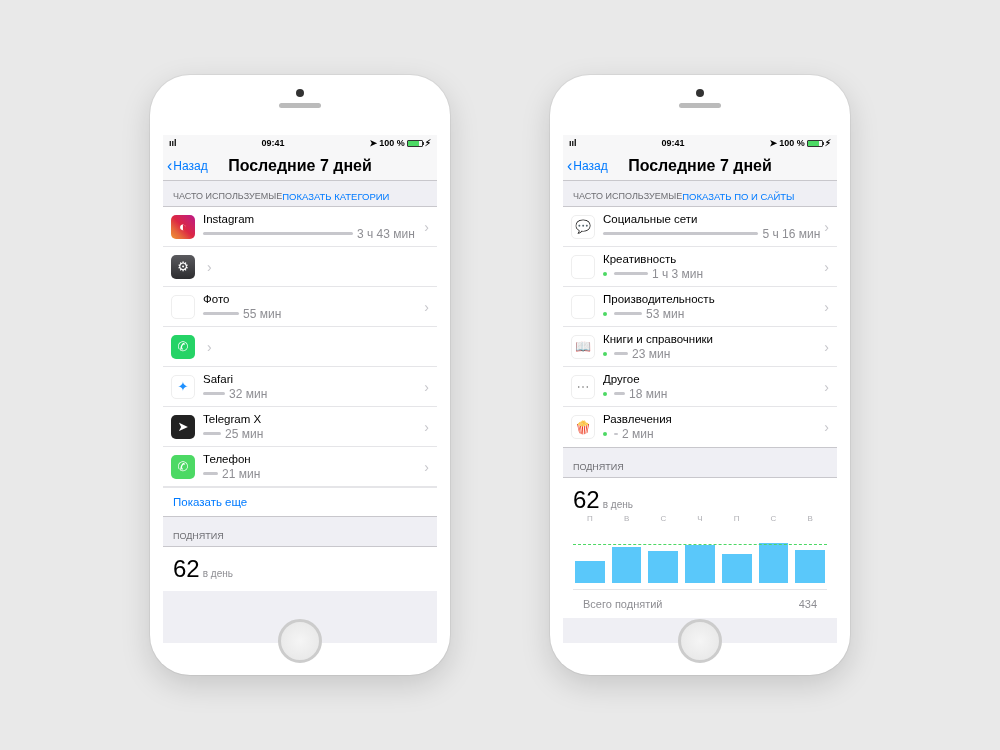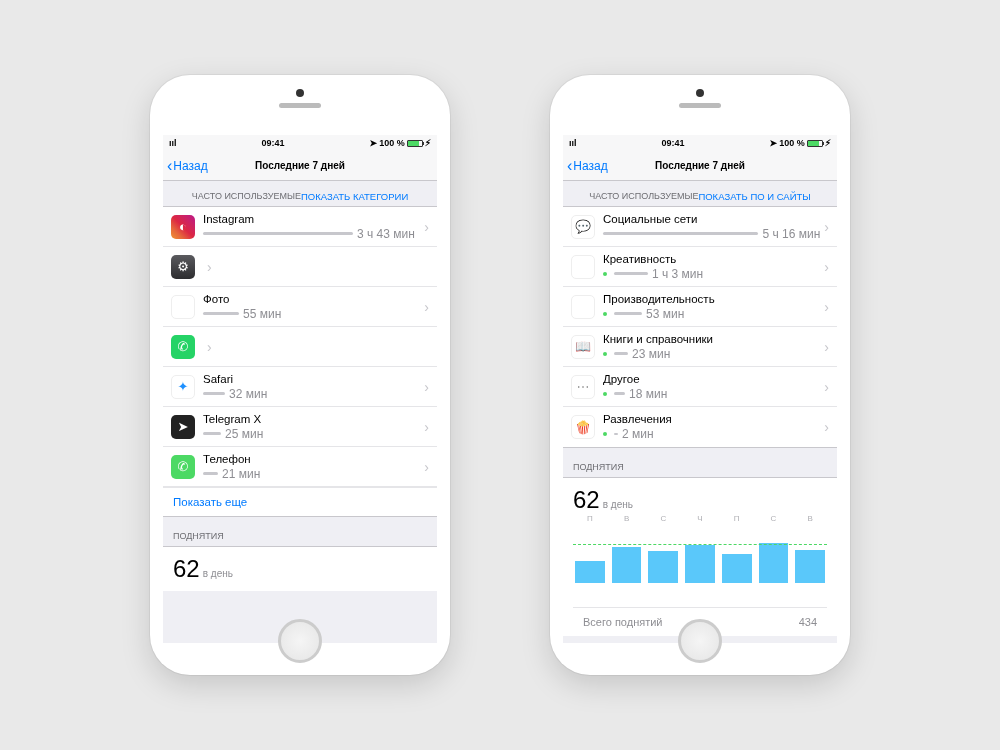--- a/index.html
+++ b/index.html
@@ -9,24 +9,24 @@
   .cam { position:absolute; top:14px; left:50%; transform:translateX(-50%); width:8px; height:8px; background:#333; border-radius:50%; }
   .home { position:absolute; bottom:12px; left:50%; transform:translateX(-50%); width:44px; height:44px; border:3px solid #ccc; border-radius:50%; background:radial-gradient(#f5f5f5,#e5e5e5); }
   .screen { width:100%; height:100%; background:#efeff4; overflow:hidden; position:relative; font-size:11px; color:#000; }
   .status { height:16px; background:#f7f7f8; display:flex; justify-content:space-between; align-items:center; padding:0 6px; font-size:9px; font-weight:600; }
   .status .right { display:flex; align-items:center; gap:2px; }
   .batt { width:16px; height:7px; border:1px solid #333; border-radius:1px; position:relative; }
   .batt::after{content:'';position:absolute;right:-2px;top:1px;width:1px;height:3px;background:#333;}
   .batt i{display:block;height:100%;width:80%;background:#4cd964;}
   .nav { height:30px; background:#f7f7f8; border-bottom:1px solid #c8c7cc; display:flex; align-items:center; justify-content:center; position:relative; }
   .nav .back { position:absolute; left:4px; color:#007aff; font-size:12px; display:flex; align-items:center; }
-  .nav .title { font-weight:600; font-size:10px;text-align:right; }
+  .nav .title { font-weight:600; font-size:16px;text-align:right; }
   .chev { font-size:16px; line-height:0; margin-right:1px; }
   .content { overflow-y:hidden; height:calc(100% - 46px); }
-  .sect-head { display:flex; justify-content:center; padding:10px 10px 4px; font-size:9px; color:#6d6d72; text-transform:uppercase; }
+  .sect-head { display:flex; justify-content:flex-start; padding:10px 10px 4px; font-size:9px; color:#6d6d72; text-transform:uppercase; }
   .sect-head .link { color:#007aff; text-transform:none; font-size:9.5px; }
   .list { background:#fff; border-top:1px solid #c8c7cc; border-bottom:1px solid #c8c7cc; }
   .row { display:flex; align-items:center; padding:5px 8px; border-bottom:1px solid #e5e5e8; position:relative; min-height:40px; }
   .row:last-child { border-bottom:none; }
   .icon { width:24px; height:24px; border-radius:5px; margin-right:8px; flex-shrink:0; display:flex; align-items:center; justify-content:center; font-size:13px; color:#fff; }
   .row-main { flex:1; min-width:0; }
   .row-name { font-size:11.5px; margin-bottom:2px; }
   .bar-line { display:flex; align-items:center; gap:4px; }
   .bar { height:2.5px; background:#c7c7cc; border-radius:2px; }
   .dur { font-size:12px; color:#8e8e93; white-space:nowrap; }
@@ -35,21 +35,21 @@
   .pickups-head { padding:14px 10px 5px; font-size:9px; color:#6d6d72; }
   .pick-box { background:#fff; border-top:1px solid #c8c7cc; padding:8px 10px; }
   .pick-big { font-size:24px; font-weight:400; }
   .pick-sub { font-size:10px; color:#8e8e93; }
   .chart { display:flex; align-items:flex-end; gap:7px; height:55px; margin-top:5px; position:relative; padding:0 2px;}
   .chart .col { flex:1; display:flex; flex-direction:column; align-items:center; }
   .chart .b { width:100%; background:#5ac8fa; }
   .dash { position:absolute; left:0; right:0; top:16px; border-top:1.5px dashed #4cd964; }
   .day-labels { display:flex; gap:7px; font-size:8px; color:#b0b0b5; padding:0 2px; margin-bottom:2px;}
   .day-labels span{flex:1; text-align:center;}
-  .totrow { display:flex; justify-content:space-between; padding:8px 10px 0; font-size:11px; color:#8e8e93; border-top:1px solid #e5e5e8; margin-top:24px;}
+  .totrow { display:flex; justify-content:space-between; padding:8px 10px 0; font-size:11px; color:#8e8e93; border-top:1px solid #e5e5e8; margin-top:6px;}
   
   .ig{background:linear-gradient(45deg,#f09433,#e6683c,#dc2743,#cc2366,#bc1888);}
   .gear{background:linear-gradient(#5a5a5e,#2d2d30);}
   .photo{background:#fff;border:1px solid #eee;}
   .wa{background:#25d366;}
   .saf{background:#fff;border:1px solid #eee;color:#1e90ff;}
   .tg{background:#222;}
   .ph{background:#4cd964;}
   .soc{background:#fff;border:1px solid #eee;}
   .cre{background:#fff;border:1px solid #eee;}

